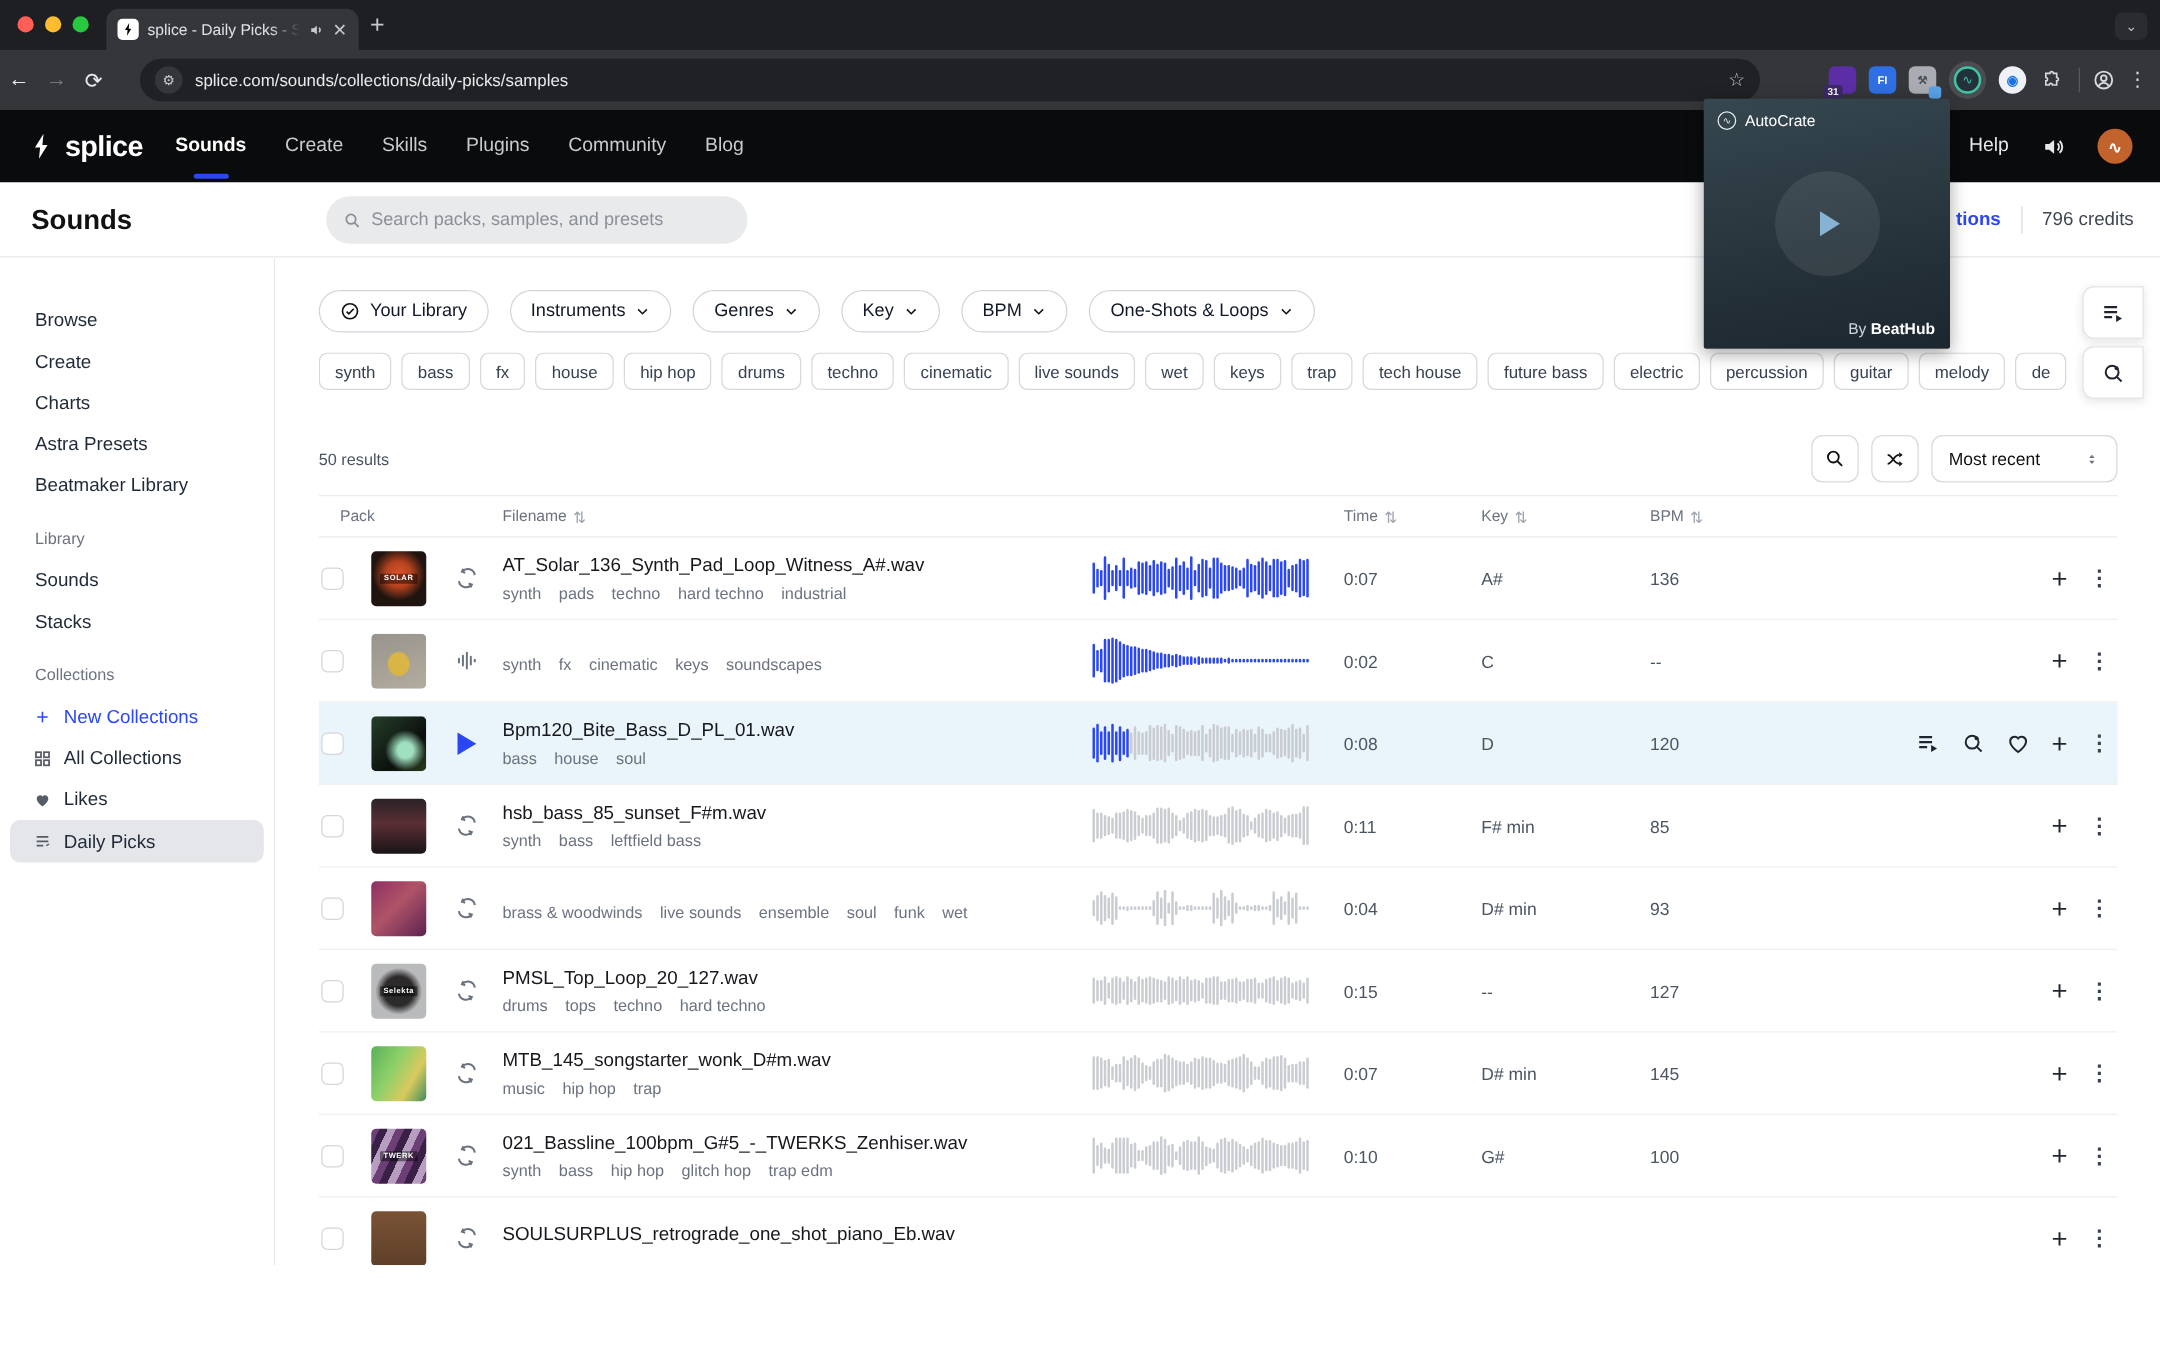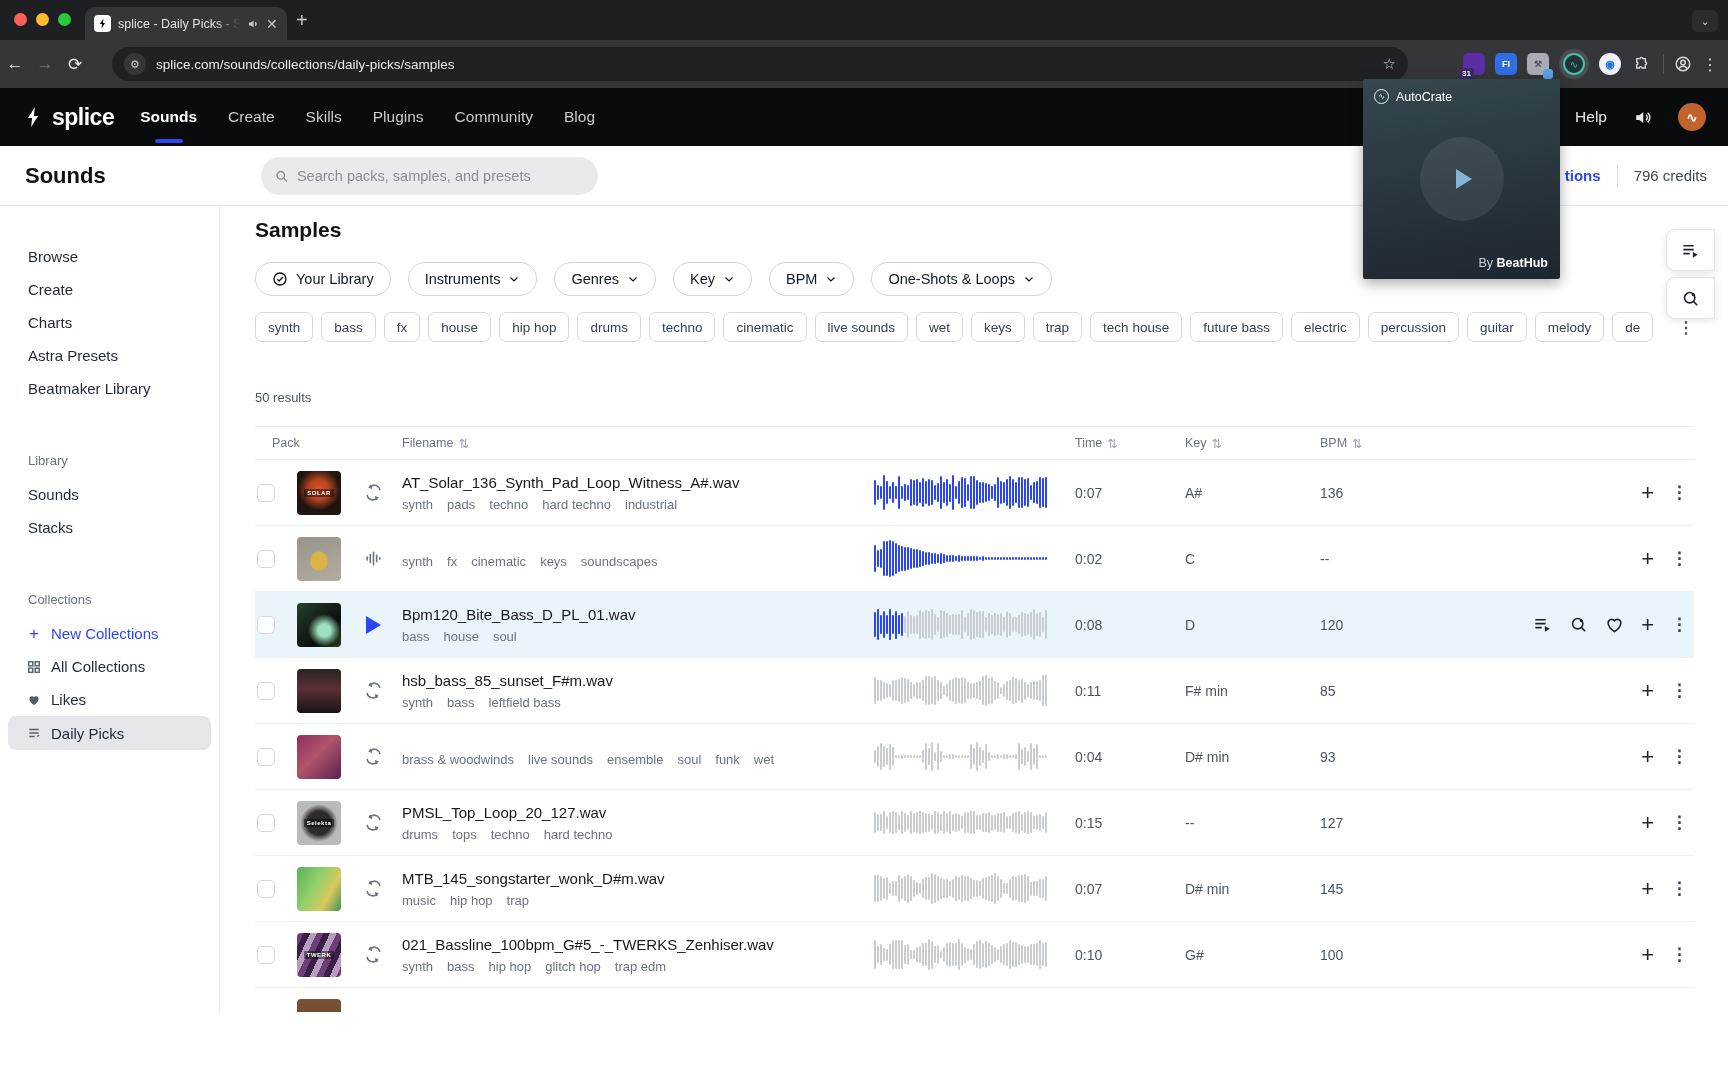--- a/index.html
+++ b/index.html
@@ -69,21 +69,21 @@
   .search input::placeholder { color:#8a8f98; }
   .sub-right { margin-left:auto; display:flex; align-items:center; gap:16px; padding-right:21px; }
   .clipped-link { color:var(--accent); font-size:15px; font-weight:bold; }
   .sub-div { width:1px; height:22px; background:#d8dadd; }
   .credits { color:#3f4752; font-size:15px; }
 
   
   .body-row { display:flex; height:806px; overflow:hidden; }
   .sidebar { width:220px; flex:none; border-right:1px solid #e8e9eb; padding-top:34px; font-size:15px; }
   .side-item { height:33px; display:flex; align-items:center; padding-left:28px; color:#1f2937; }
-  .side-label { padding-left:28px; color:#6b7280; font-size:13px; margin-top:48px; margin-bottom:10px; }
+  .side-label { padding-left:28px; color:#6b7280; font-size:13px; margin-top:18px; margin-bottom:10px; }
   .side-item.linkblue { color:var(--accent); gap:9px; padding-left:26px; }
   .side-item.iconrow { gap:9px; padding-left:26px; }
   .side-item.sel { background:#e4e6e9; border-radius:8px; margin:0 8px; padding-left:18px; height:34px; }
   .sicon { width:16px; display:flex; justify-content:center; color:#565d68; }
 
   .main { flex:1; padding:12px 34px 0 35px; position:relative; }
   .samples-title { font-size:21px; font-weight:bold; color:#111; height:30px; }
   .filters { display:flex; gap:17px; margin-top:14px; height:34px; }
   .fpill { border:1px solid #d1d5db; border-radius:17px; height:34px; display:flex; align-items:center;
     gap:8px; padding:0 16px; font-size:14.5px; color:#111827; background:#fff; }
@@ -315,21 +315,20 @@
           <svg width="14" height="14" viewBox="0 0 24 24" fill="none" stroke="currentColor" stroke-width="2.4">
               <path d="M4 6h16M4 12h16M4 18h9"></path>
               <path d="M17 18l4-2" stroke-width="2"></path>
             </svg>
         </span>
         <span>Daily Picks</span>
       </div>
     </div>
 
     <div class="main">
-      <div class="samples-title">Samples</div>
       <div class="filters">
           <span class="fpill">
             <svg width="16" height="16" viewBox="0 0 24 24" fill="none" stroke="#111" stroke-width="2">
               <circle cx="12" cy="12" r="9"></circle>
               <path d="M8 12.5l2.6 2.6L16.5 9"></path>
             </svg>
             <span>Your Library</span>
           </span>
           <span class="fpill">
             <span>Instruments</span>
@@ -381,20 +380,43 @@
             <span class="chip">electric</span>
             <span class="chip">percussion</span>
             <span class="chip">guitar</span>
             <span class="chip">melody</span>
             <span class="chip">de</span>
           </div>
         <span class="chips-kebab">⋮</span>
       </div>
       <div class="results-bar">
         <span class="results-count">50 results</span>
+        <div class="results-right">
+          <span class="sq-btn">
+            <svg width="16" height="16" viewBox="0 0 24 24" fill="none" stroke="#111" stroke-width="2.2">
+                <circle cx="10" cy="10" r="6.5"></circle>
+                <path d="M15 15l5.5 5.5"></path>
+              </svg>
+          </span>
+          <span class="sq-btn">
+            <svg width="17" height="17" viewBox="0 0 24 24" fill="none" stroke="#111" stroke-width="2">
+                <path d="M3 7c5 0 7 10 13 10"></path>
+                <path d="M3 17c5 0 7-10 13-10"></path>
+                <path d="M16 4l4 3-4 3" fill="#111" stroke="none"></path>
+                <path d="M16 14l4 3-4 3" fill="#111" stroke="none"></path>
+              </svg>
+          </span>
+          <span class="sort-pill">
+            <span>Most recent</span>
+            <svg width="13" height="13" viewBox="0 0 24 24" fill="#6b7280">
+                <path d="M8 10l4-5 4 5z"></path>
+                <path d="M8 14l4 5 4-5z"></path>
+              </svg>
+          </span>
+        </div>
       </div>
 
       <div class="thead">
         <span class="th-pack">Pack</span>
         <span class="th-file">
             <span>Filename</span>
             <span class="sorticon">⇅</span>
           </span>
         <span class="th-sp"></span>
         <span class="th-time">

